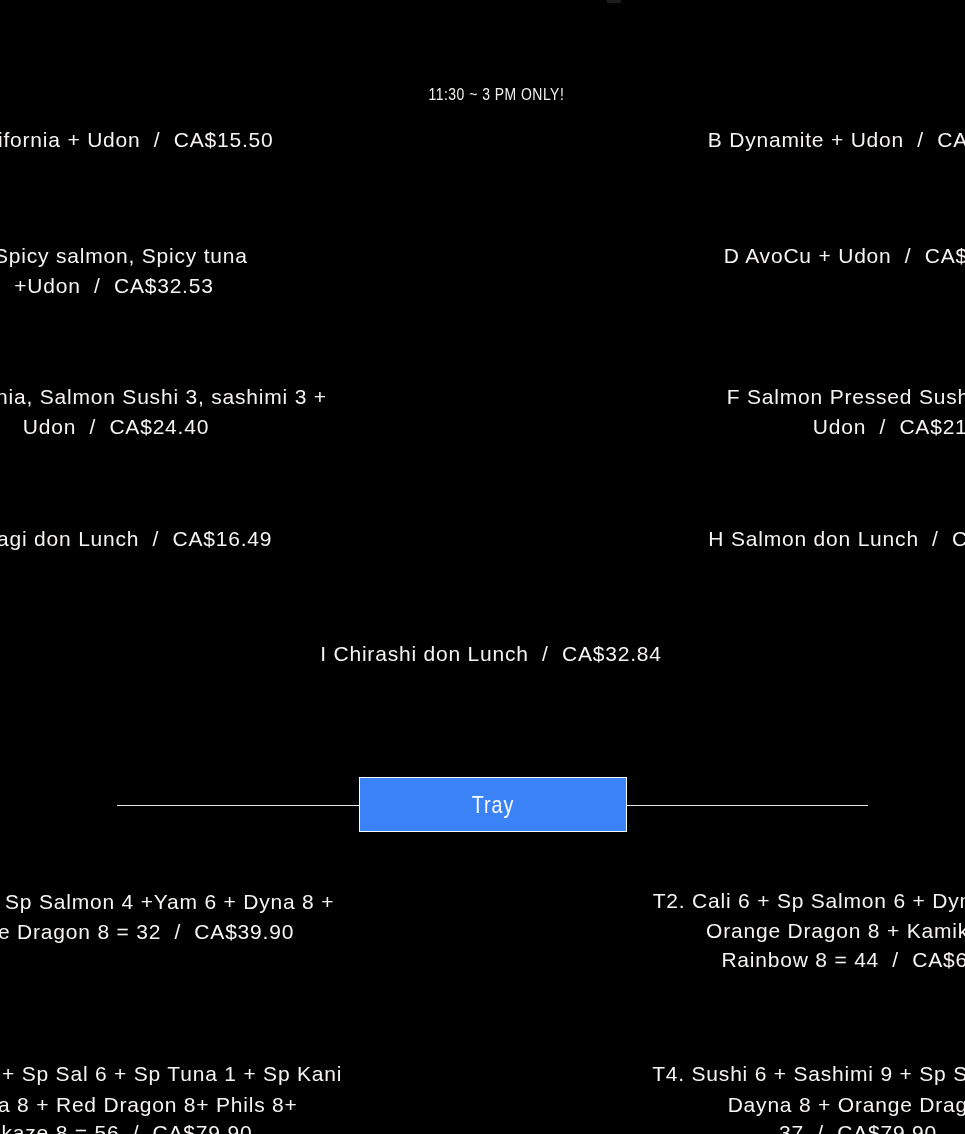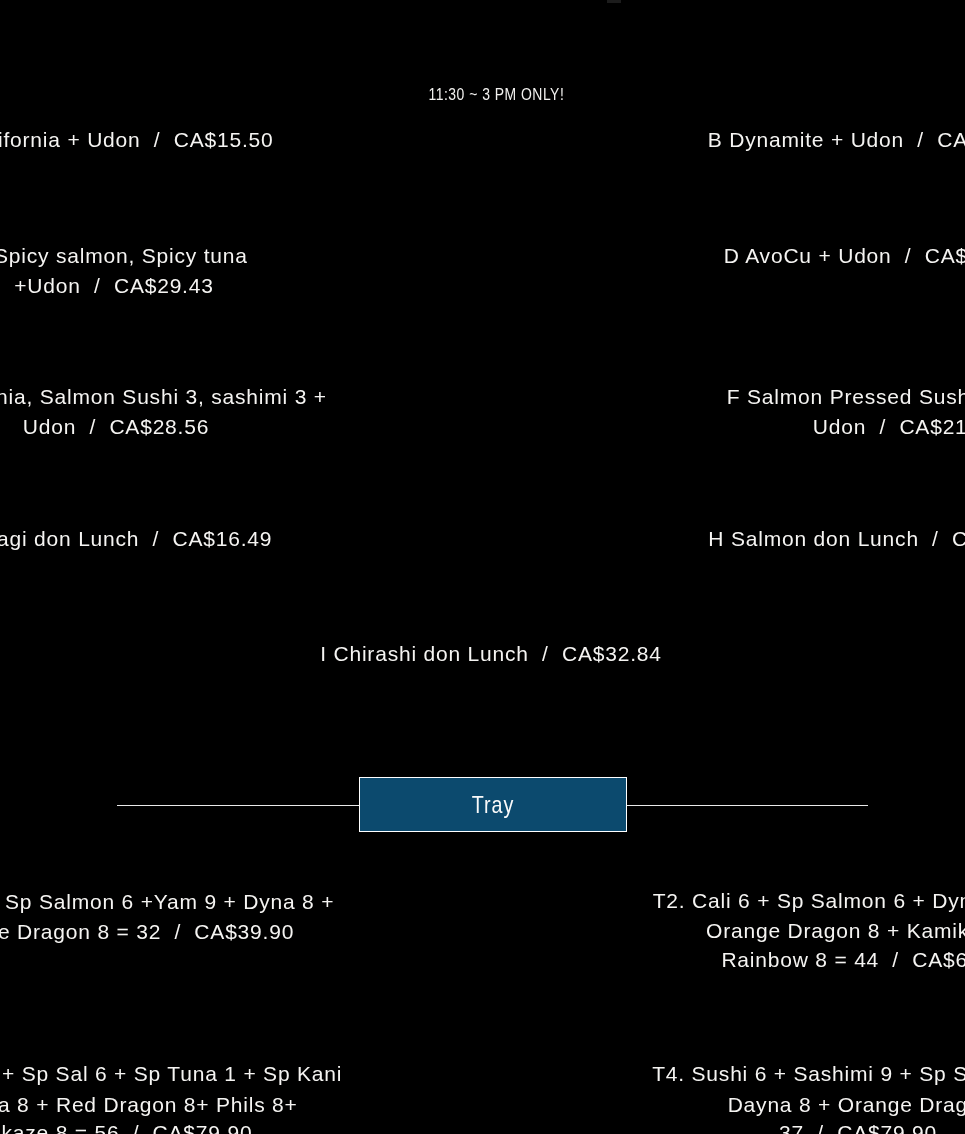--- a/index.html
+++ b/index.html
@@ -35,21 +35,21 @@
   .tray-rule{
     position:absolute;
     left:0;right:0;top:28px;
     height:1px;background:#e9e9e9;
   }
   .tray-box{
     position:absolute;
     left:50%;top:0;
     transform:translateX(-50%);
     width:266px;height:53px;
-    background:#0c4a6e;
+    background:#3b82f6;
     border:1.5px solid #ffffff;
     display:flex;align-items:center;justify-content:center;
   }
   .tray-title{
     color:#fafafa;
     font-size:24px;
     letter-spacing:1.2px;
     font-weight:400;
   }
   .sliver{
@@ -66,43 +66,43 @@
 
 <div class="line ctr" style="left:490px;top:51px;">
   <span class="cond banner">11:30 ~ 3 PM ONLY!</span>
 </div>
 
 <div>
   <div class="line" style="left:-2px;top:126px;">ifornia + Udon  /  CA$15.50</div>
   <div class="line" style="right:-3px;top:126px;">B Dynamite + Udon  /  CA</div>
 
   <div class="line" style="left:-6px;top:242px;">Spicy salmon, Spicy tuna</div>
-  <div class="line ctr" style="left:114px;top:272px;">+Udon  /  CA$29.43</div>
+  <div class="line ctr" style="left:114px;top:272px;">+Udon  /  CA$32.53</div>
   <div class="line" style="right:-3px;top:242px;">D AvoCu + Udon  /  CA$</div>
 
   <div class="line" style="left:-4px;top:383px;">nia, Salmon Sushi 3, sashimi 3 +</div>
-  <div class="line ctr" style="left:116px;top:413px;">Udon  /  CA$28.56</div>
+  <div class="line ctr" style="left:116px;top:413px;">Udon  /  CA$24.40</div>
   <div class="line" style="right:-5px;top:383px;">F Salmon Pressed Sush</div>
   <div class="line ctr" style="left:865px;top:413px;margin-left:41px;">Udon  /  CA$21.50</div>
 
   <div class="line" style="left:-3px;top:525px;">agi don Lunch  /  CA$16.49</div>
   <div class="line" style="right:-3px;top:525px;">H Salmon don Lunch  /  C</div>
 
   <div class="line ctr" style="left:491px;top:640px;">I Chirashi don Lunch  /  CA$32.84</div>
 </div>
 
 <div class="tray-wrap">
   <div class="tray-rule"></div>
   <div class="tray-box">
     <span class="tray-title cond">Tray</span>
   </div>
 </div>
 
 <div>
-  <div class="line" style="left:5px;top:888px;">Sp Salmon 6 +Yam 9 + Dyna 8 +</div>
+  <div class="line" style="left:5px;top:888px;">Sp Salmon 4 +Yam 6 + Dyna 8 +</div>
   <div class="line" style="left:-2px;top:918px;">e Dragon 8 = 32  /  CA$39.90</div>
 
   <div class="line" style="right:-7px;top:887px;">T2. Cali 6 + Sp Salmon 6 + Dyn</div>
   <div class="line" style="right:-4px;top:917px;">Orange Dragon 8 + Kamik</div>
   <div class="line" style="right:-3px;top:946px;">Rainbow 8 = 44  /  CA$6</div>
 
   <div class="line" style="left:2px;top:1060px;">+ Sp Sal 6 + Sp Tuna 1 + Sp Kani</div>
   <div class="line" style="left:-2px;top:1091px;">a 8 + Red Dragon 8+ Phils 8+</div>
   <div class="line" style="left:-4px;top:1119px;">ikaze 8 = 56  /  CA$79.90</div>
 

